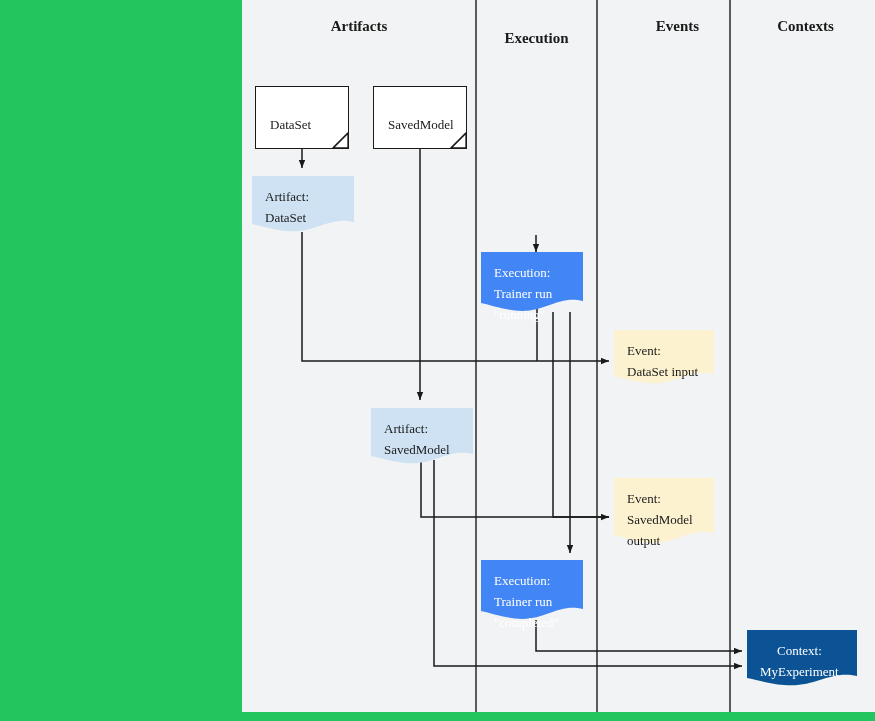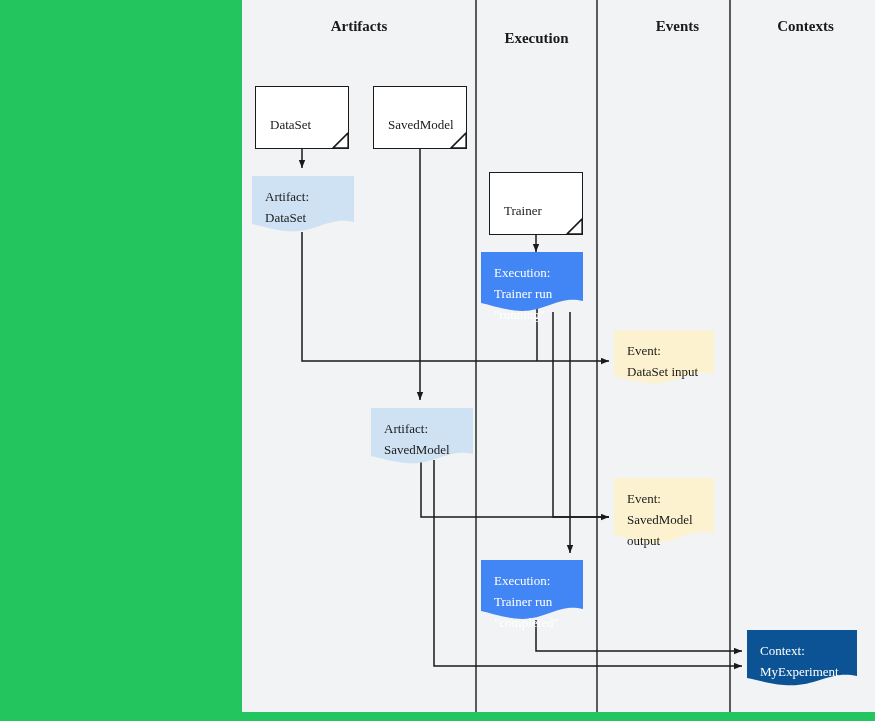--- a/index.html
+++ b/index.html
@@ -132,27 +132,20 @@
     </div>
 
     <div class="node node-doc" style="left:131px; top:86px; width:94px; height:63px;">
       <span>SavedModel</span>
       <svg class="fold" viewBox="0 0 17 17">
         <path d="M1,16 L16,16 L16,1 Z" fill="#ffffff" stroke="#1a1a1a" stroke-width="1.3"></path>
         <path d="M1,16 L16,1" stroke="#1a1a1a" stroke-width="1.3" fill="none"></path>
       </svg>
     </div>
 
-    <div class="node node-doc" style="left:247px; top:172px; width:94px; height:63px;">
-      <span>Trainer</span>
-      <svg class="fold" viewBox="0 0 17 17">
-        <path d="M1,16 L16,16 L16,1 Z" fill="#ffffff" stroke="#1a1a1a" stroke-width="1.3"></path>
-        <path d="M1,16 L16,1" stroke="#1a1a1a" stroke-width="1.3" fill="none"></path>
-      </svg>
-    </div>
 
     <div class="wavy-wrap" style="left:10px; top:176px; width:102px; height:58px;">
       <svg width="102" height="58" viewBox="0 0 102 58">
         <path d="M0,0 L102,0 L102,46 C76,40 64,58 34,55 C20,53.5 10,50 0,48 Z" fill="#cfe2f3"></path>
       </svg>
       <div class="wavy-label" style="color:#1a1a1a;">Artifact:
 DataSet</div>
     </div>
 
     <div class="wavy-wrap" style="left:129px; top:408px; width:102px; height:58px;">
@@ -195,18 +188,18 @@
       </svg>
       <div class="wavy-label" style="color:#1a1a1a;">Event:
 SavedModel
 output</div>
     </div>
 
     <div class="wavy-wrap" style="left:505px; top:630px; width:110px; height:58px;">
       <svg width="110" height="58" viewBox="0 0 110 58">
         <path d="M0,0 L110,0 L110,46 C82,40 69,58 37,55 C21,53.5 10,50 0,48 Z" fill="#0b5394"></path>
       </svg>
-      <div class="wavy-label" style="color:#ffffff;">Context:
+      <div class="wavy-label" style="color:#ffffff;text-align:center;">Context:
 MyExperiment</div>
     </div>
 
   </div>
 </div>
 
 </body></html>

